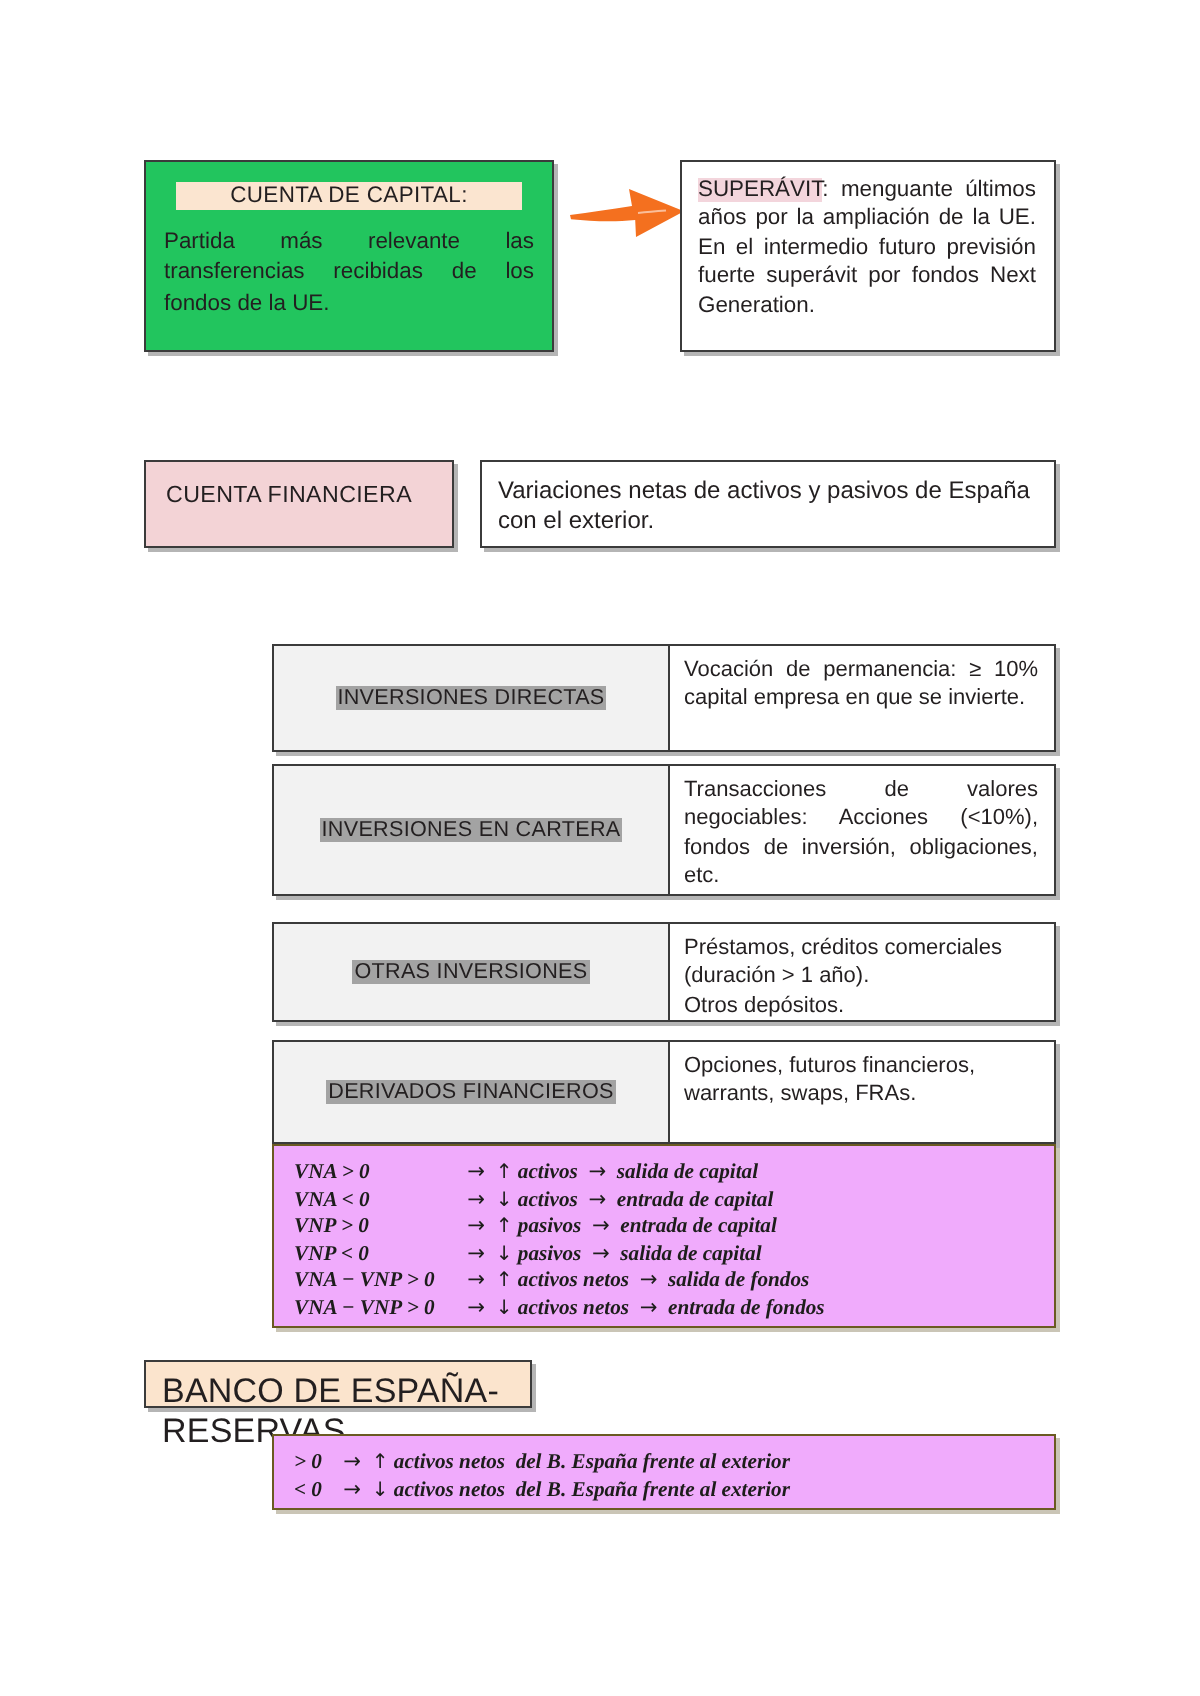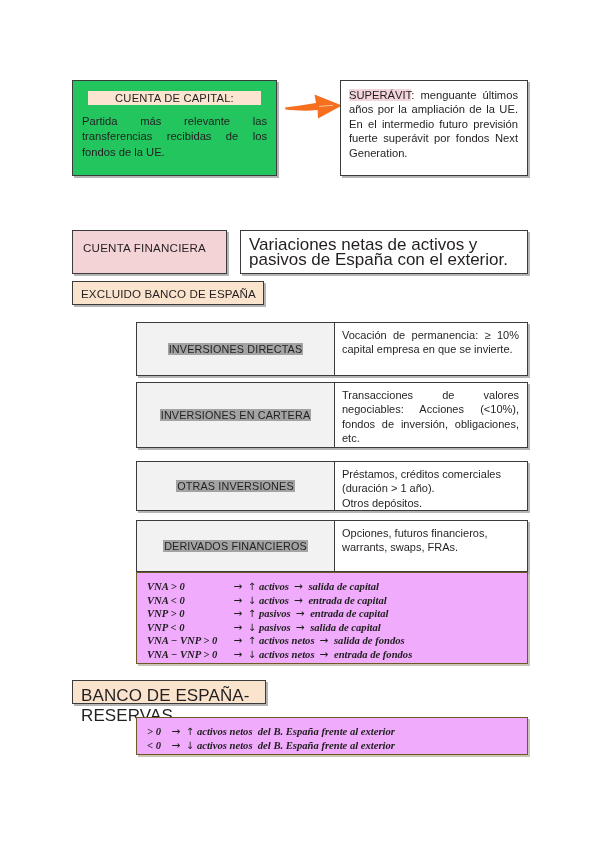--- a/index.html
+++ b/index.html
@@ -80,21 +80,21 @@
     left: 10px; top: 10px;
     font-size: 11.6px;
     letter-spacing: .2px;
   }
   #cf-desc {
     left: 240px; top: 230px; width: 288px; height: 44px;
     padding: 7px 8px;
   }
   #cf-desc span {
     display: block;
-    font-size: 17px;
+    font-size: 12px;
     line-height: 14.5px;
   }
 
   #excluido-box {
     left: 72px; top: 281px; width: 192px; height: 24px;
   }
   #excluido-box span {
     position: absolute;
     left: 8px; top: 5px;
     font-size: 11.6px;
@@ -212,23 +212,20 @@
   </div>
 
   <div class="panel pinkbg" id="cf-label">
     <span>CUENTA FINANCIERA</span>
   </div>
 
   <div class="panel" id="cf-desc">
     <span>Variaciones netas de activos y pasivos de España con el exterior.</span>
   </div>
 
-  <div class="panel peach" id="excluido-box">
-    <span>EXCLUIDO BANCO DE ESPAÑA</span>
-  </div>
 
   <div class="inv-row" id="row-directas">
     <div class="inv-left">
       <span>INVERSIONES DIRECTAS</span>
     </div>
     <div class="inv-right">Vocación de permanencia: ≥ 10% capital empresa en que se invierte.</div>
   </div>
 
   <div class="inv-row" id="row-cartera">
     <div class="inv-left">

